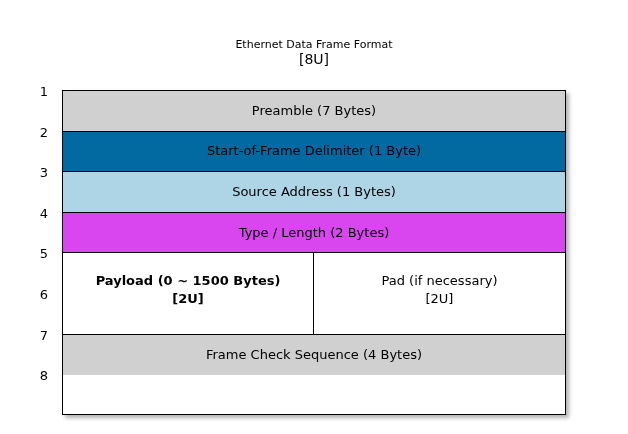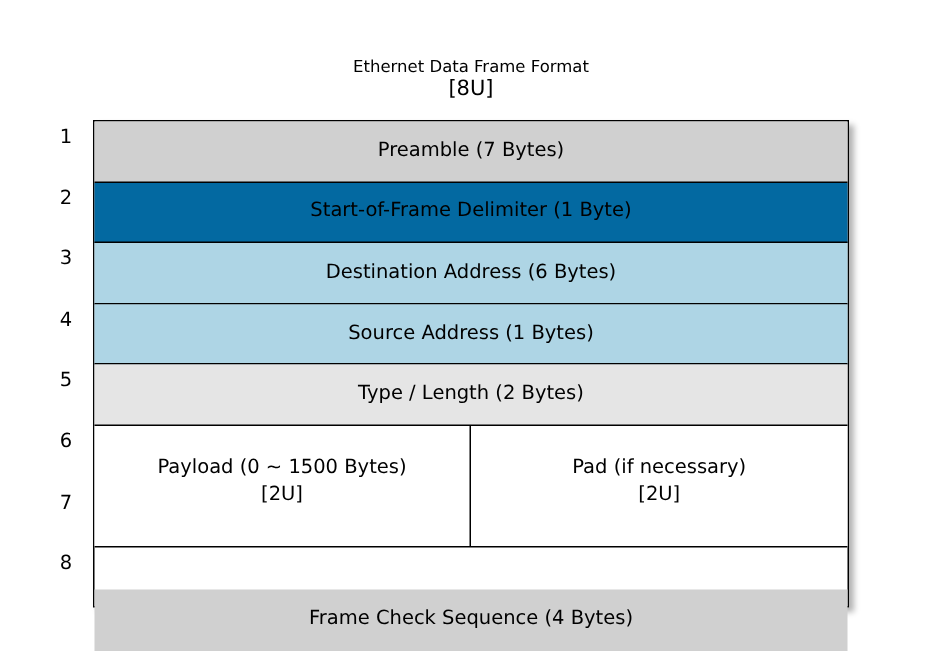--- a/index.html
+++ b/index.html
@@ -59,41 +59,40 @@
     line-height: 40.6px;
     text-align: center;
     font-size: 13px;
     color: #000;
   }
 
   
   .frame-table {
     position: absolute;
     left: 62px;
-    top: 80px;
+    top: 90px;
     width: 504px;
     height: 325px;
     border: 1px solid #000000;
     box-sizing: border-box;
     background: #ffffff;
     box-shadow: 3px 3px 4px rgba(0,0,0,0.30);
   }
 
   .frame-row {
     position: relative;
     box-sizing: border-box;
     border-bottom: 1px solid #000000;
     display: flex;
     align-items: center;
     justify-content: center;
     height: 40.6px;
   }
   .frame-row:last-child {
     border-bottom: none;
-    margin-top: 28px;
   }
   .frame-row.tall {
     height: 81.2px;
     align-items: stretch;
     justify-content: flex-start;
   }
 
   .cell-label {
     font-size: 13px;
     color: #000000;
@@ -106,20 +105,21 @@
     box-sizing: border-box;
     display: flex;
     align-items: center;
     justify-content: center;
     height: 100%;
     padding-bottom: 6px;
   }
   .split-cell.left {
     width: 50%;
     border-right: 1px solid #000000;
+    font-weight: bold;
   }
   .split-cell.right {
     width: 50%;
   }
   .split-label {
     font-size: 13px;
     text-align: center;
     line-height: 18px;
   }
   .split-label .sub {
@@ -150,29 +150,26 @@
   <div class="frame-table">
 
     <div class="frame-row" style="background-color: rgb(208, 208, 208);">
       <span class="cell-label">Preamble (7 Bytes)</span>
     </div>
 
     <div class="frame-row" style="background-color: #0369a1;">
       <span class="cell-label">Start-of-Frame Delimiter (1 Byte)</span>
     </div>
 
-    <div class="frame-row" style="background-color: rgb(174, 213, 229);">
-      <span class="cell-label">Destination Address (6 Bytes)</span>
-    </div>
 
     <div class="frame-row" style="background-color: rgb(174, 213, 229);">
       <span class="cell-label">Source Address (1 Bytes)</span>
     </div>
 
-    <div class="frame-row" style="background-color: #e5e5e5;">
+    <div class="frame-row" style="background-color: #d946ef;">
       <span class="cell-label">Type / Length (2 Bytes)</span>
     </div>
 
     <div class="frame-row tall" style="background-color: rgb(255, 255, 255);">
       <div class="split-cell left">
         <div class="split-label">
           <span>Payload (0 ~ 1500 Bytes)</span>
           <span class="sub">[2U]</span>
         </div>
       </div>

